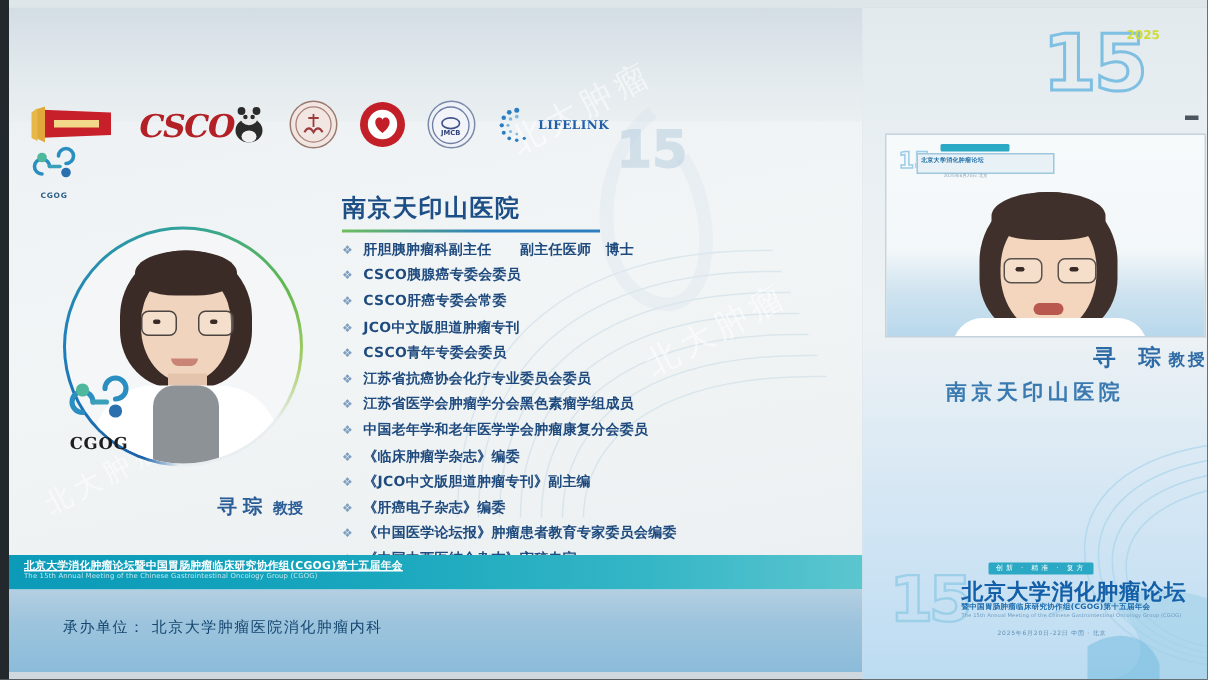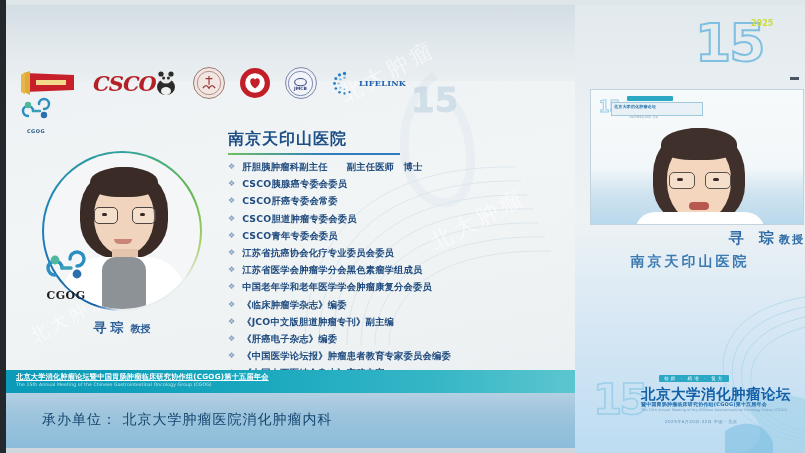--- a/index.html
+++ b/index.html
@@ -54,21 +54,21 @@
   .p-face{position:absolute;left:50px;top:28px;width:60px;height:74px;border-radius:46% 46% 50% 50%;background:#f0d4bd;}
   .p-fringe{position:absolute;left:46px;top:14px;width:68px;height:30px;border-radius:50% 50% 40% 40%;background:#3a2b27;}
   .p-glass{position:absolute;top:54px;width:22px;height:15px;border:1.6px solid #4b4440;border-radius:5px;background:rgba(255,255,255,.25);}
   .p-eye{position:absolute;top:60px;width:5px;height:3px;border-radius:2px;background:#3a2b27;}
   .p-mouth{position:absolute;left:70px;top:86px;width:18px;height:5px;border-radius:0 0 9px 9px;background:#c98476;}
   .p-coat{position:absolute;left:18px;top:104px;width:124px;height:60px;border-radius:40px 40px 0 0;background:#ffffff;}
   .p-inner-top{position:absolute;left:58px;top:104px;width:44px;height:56px;background:#8d9296;border-radius:14px 14px 0 0;}
   .p-neck{position:absolute;left:68px;top:96px;width:26px;height:16px;background:#e5c4ad;}
   .cgog-big{position:absolute;left:34px;top:244px;width:52px;text-align:center;z-index:5;}
   .cgog-big .cap{font-family:"DejaVu Serif","Liberation Serif",serif;font-weight:bold;font-size:11px;color:#1d1d1d;letter-spacing:.5px;}
-  .portrait-name{position:absolute;left:36px;top:312px;width:160px;text-align:center;
+  .portrait-name{position:absolute;left:36px;top:322px;width:160px;text-align:right;
      font-family:"DejaVu Serif","Liberation Serif",serif;color:#2a5c96;font-weight:bold;}
   .portrait-name .nm{font-size:13px;letter-spacing:4px;}
   .portrait-name .tt{font-size:10px;margin-left:3px;}
 
   
   .slide-title{position:absolute;left:222px;top:124px;font-size:16px;font-weight:bold;color:#1d4f86;
      font-family:"DejaVu Sans","Liberation Sans",sans-serif;letter-spacing:1px;}
   .title-rule{position:absolute;left:222px;top:148px;width:172px;height:2px;
      background:linear-gradient(90deg,#6fbf5e,#2f7fbf 55%,#2f7fbf);}
   .bullets{position:absolute;left:222px;top:155px;width:330px;}
@@ -77,21 +77,21 @@
   .btext{font-size:9.3px;line-height:14px;color:#1e4a7e;font-weight:bold;letter-spacing:.2px;
      font-family:"DejaVu Sans","Liberation Sans",sans-serif;white-space:nowrap;}
 
   
   .conf-strip{position:absolute;left:0;bottom:55px;width:100%;height:23px;
      background:linear-gradient(90deg,#0b9ab8 0%,#17a6bd 40%,#35b6c6 75%,#5cc6cf 100%);}
   .conf-cn{position:absolute;left:10px;top:2px;font-size:7.2px;font-weight:bold;color:#ffffff;letter-spacing:.2px;white-space:nowrap;text-decoration:underline;}
   .conf-en{position:absolute;left:10px;top:12px;font-size:4.6px;color:#bfe8ef;letter-spacing:.1px;white-space:nowrap;}
   .host-band{position:absolute;left:0;bottom:0;width:100%;height:55px;
      background:linear-gradient(180deg,#b4cfe2 0%,#9dc4dd 40%,#8bbcda 100%);}
-  .host-text{position:absolute;left:36px;top:18px;font-size:14px;color:#15466f;letter-spacing:1px;
+  .host-text{position:absolute;left:36px;top:18px;font-size:10px;color:#15466f;letter-spacing:1px;
      font-family:"DejaVu Sans","Liberation Sans",sans-serif;}
 
   
   #right{position:absolute;left:575px;top:5px;width:230px;height:448px;overflow:hidden;
      background:linear-gradient(180deg,#e3eaee 0%,#eaf0f3 28%,#edf2f4 48%,#d6e7f4 72%,#bcdcf2 100%);}
 
   .big15{position:absolute;left:120px;top:12px;width:80px;height:62px;}
   .big15 .num{font-size:52px;font-weight:bold;color:transparent;-webkit-text-stroke:2px #7fc0e2;
      font-family:"DejaVu Sans","Liberation Sans",sans-serif;line-height:52px;letter-spacing:-2px;}
   .big15 .yr{position:absolute;left:44px;top:2px;font-size:8px;font-weight:bold;color:#cddc39;letter-spacing:0;margin-left:12px;}
@@ -294,21 +294,21 @@
         <div class="bullet">
           <span class="bmark">❖</span>
           <span class="btext">CSCO胰腺癌专委会委员</span>
         </div>
         <div class="bullet">
           <span class="bmark">❖</span>
           <span class="btext">CSCO肝癌专委会常委</span>
         </div>
         <div class="bullet">
           <span class="bmark">❖</span>
-          <span class="btext">CSCO胆道肿瘤专委会委员</span>
+          <span class="btext">JCO中文版胆道肿瘤专刊</span>
         </div>
         <div class="bullet">
           <span class="bmark">❖</span>
           <span class="btext">CSCO青年专委会委员</span>
         </div>
         <div class="bullet">
           <span class="bmark">❖</span>
           <span class="btext">江苏省抗癌协会化疗专业委员会委员</span>
         </div>
         <div class="bullet">

